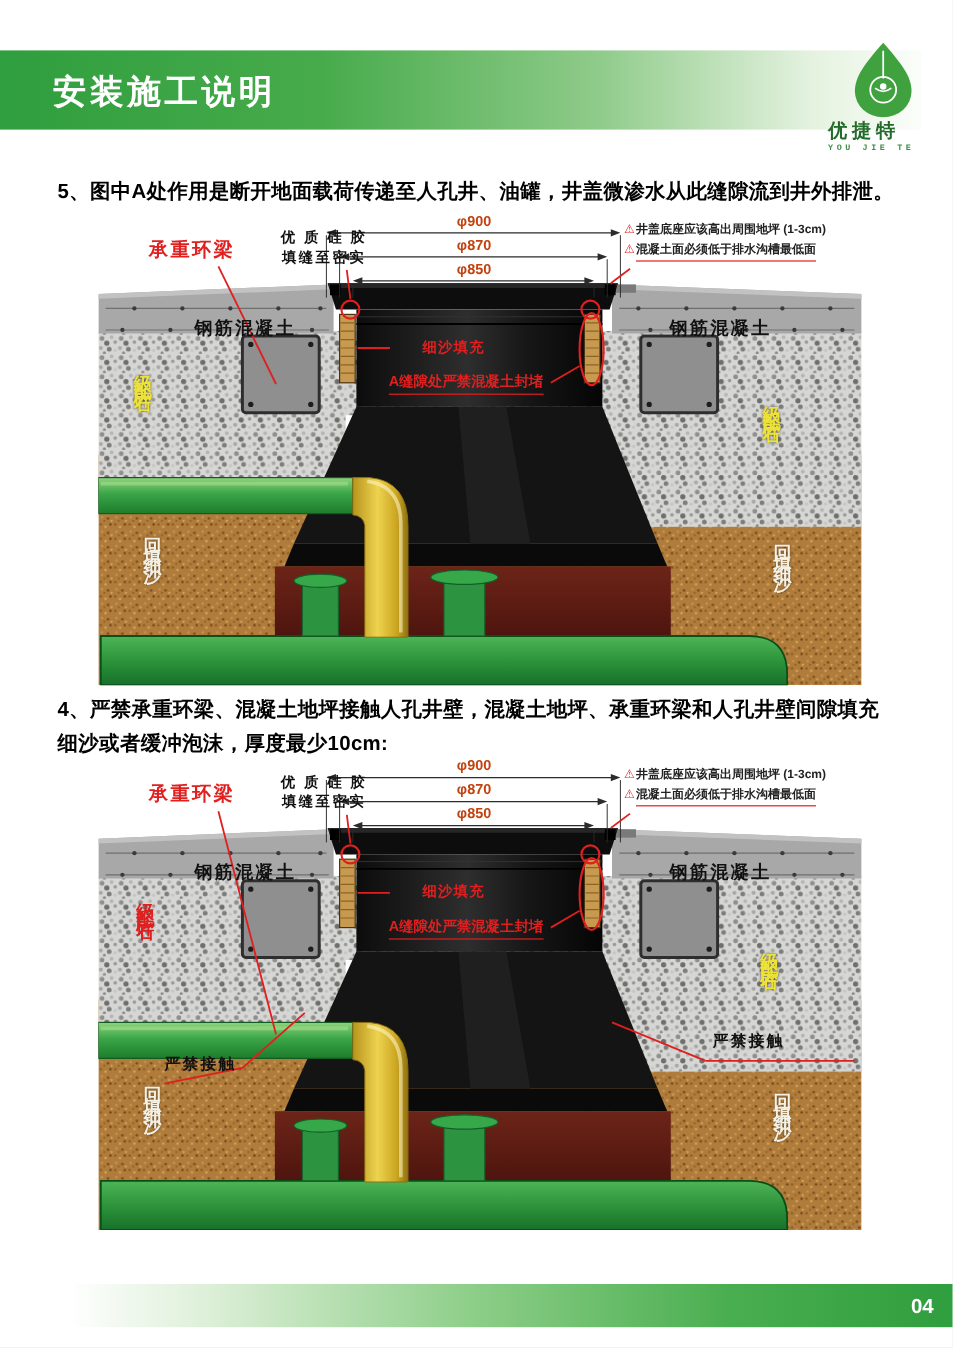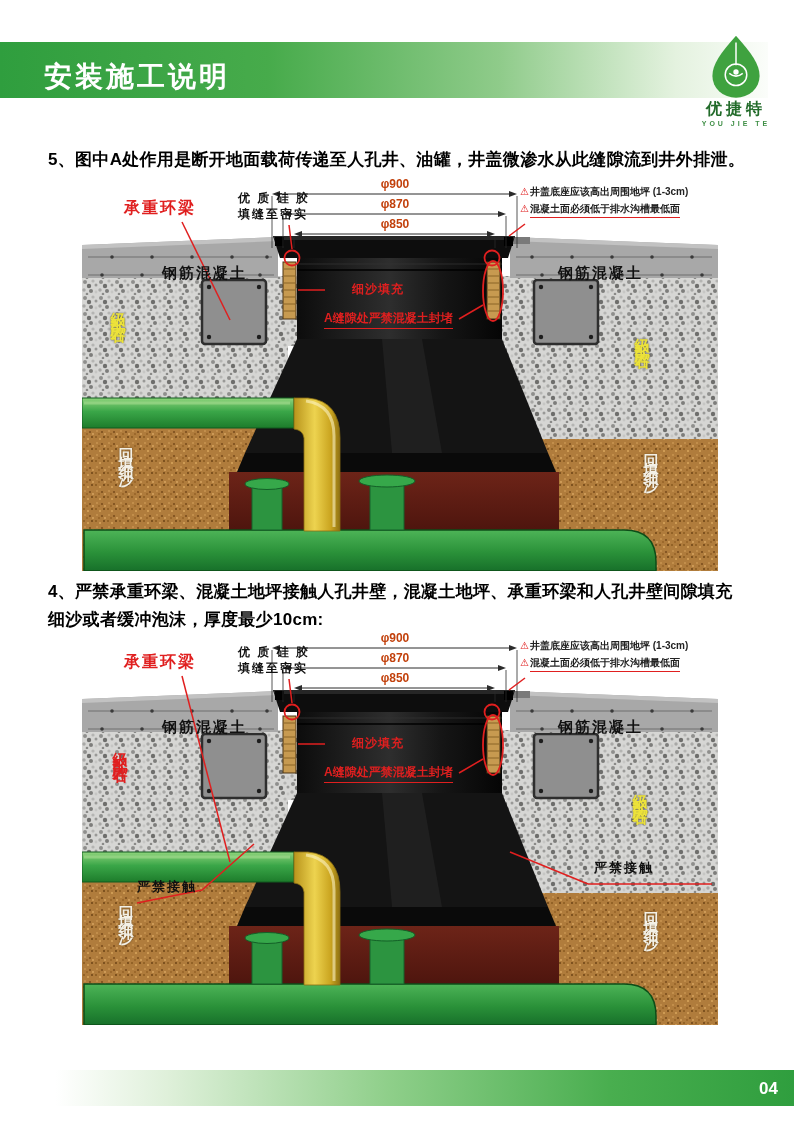--- a/index.html
+++ b/index.html
@@ -1,33 +1,33 @@
 <!DOCTYPE html>
 <html><head>
 <meta charset="utf-8">
 <style>
   html,body{margin:0;padding:0;background:#e8e8e8;}
   .page{position:relative;width:794px;height:1123px;background:#fff;overflow:hidden;
         font-family:"Liberation Sans","DejaVu Sans",sans-serif;}
   
-  .banner{position:absolute;left:0;top:42px;width:768px;height:56px;
+  .banner{position:absolute;left:0;top:42px;width:768px;height:66px;
           background:linear-gradient(90deg,#2f9e3e 0%,#47ab4b 35%,#8fcb8a 65%,#e4f2df 88%,#fbfdfa 100%);}
   .banner .title{position:absolute;left:44px;top:16px;color:#fff;font-size:28px;font-weight:bold;letter-spacing:3px;}
-  .logo{position:absolute;left:690px;top:34px;width:92px;text-align:center;}
+  .logo{position:absolute;left:690px;top:34px;width:92px;font-family:Liberation Mono, monospace;}
   .logo .lname{display:block;color:#226b2a;font-weight:bold;font-size:16px;letter-spacing:4px;margin-top:1px;}
   .logo .lsub{display:block;color:#3f8f46;font-weight:bold;font-size:7px;letter-spacing:3px;}
   
   .para{position:absolute;left:48px;width:706px;color:#000;font-size:17px;font-weight:bold;line-height:28px;letter-spacing:0.3px;}
   
   .diagram{position:absolute;left:82px;width:636px;}
   .diagram svg{position:absolute;left:0;display:block;}
   .dimtxt{position:absolute;left:282px;width:62px;text-align:center;font-size:12px;font-weight:bold;color:#c2410c;}
   .lbl{position:absolute;white-space:nowrap;}
   .lbl-ring{left:42px;top:20px;color:#e01f1f;font-size:16px;font-weight:bold;letter-spacing:2px;}
-  .lbl-sil{left:156px;top:12px;width:88px;text-align:left;color:#111;font-size:12px;font-weight:bold;line-height:16px;letter-spacing:2px;white-space:nowrap;}
+  .lbl-sil{left:144px;top:12px;width:88px;text-align:center;color:#111;font-size:12px;font-weight:bold;line-height:16px;letter-spacing:2px;white-space:nowrap;}
   .warnbox{position:absolute;left:438px;top:5px;width:200px;font-size:10px;font-weight:bold;color:#222;line-height:17px;}
   .warnrow{white-space:nowrap;}
   .warnrow .wicon{color:#e01f1f;font-size:10px;margin-right:1px;}
   .warnrow.ul .wtext{border-bottom:1.5px solid #e01f1f;padding-bottom:3px;}
   .lbl-sand{left:246px;top:103px;color:#e01f1f;font-size:12px;font-weight:bold;letter-spacing:1px;margin-left:24px;}
   .lbl-gap{left:242px;top:132px;color:#e01f1f;font-size:12px;font-weight:bold;border-bottom:1.5px solid #e01f1f;padding-bottom:1px;}
   .lbl-rc{color:#111;font-size:15px;font-weight:bold;letter-spacing:2px;top:86px;}
   .vtext{writing-mode:vertical-rl;text-orientation:upright;font-weight:bold;}
   .lbl-graded{font-size:15px;letter-spacing:6px;color:#ece23a;text-shadow:0 0 2px #4a4a4a;}
   .lbl-graded.red{color:#e01f1f;text-shadow:none;}

